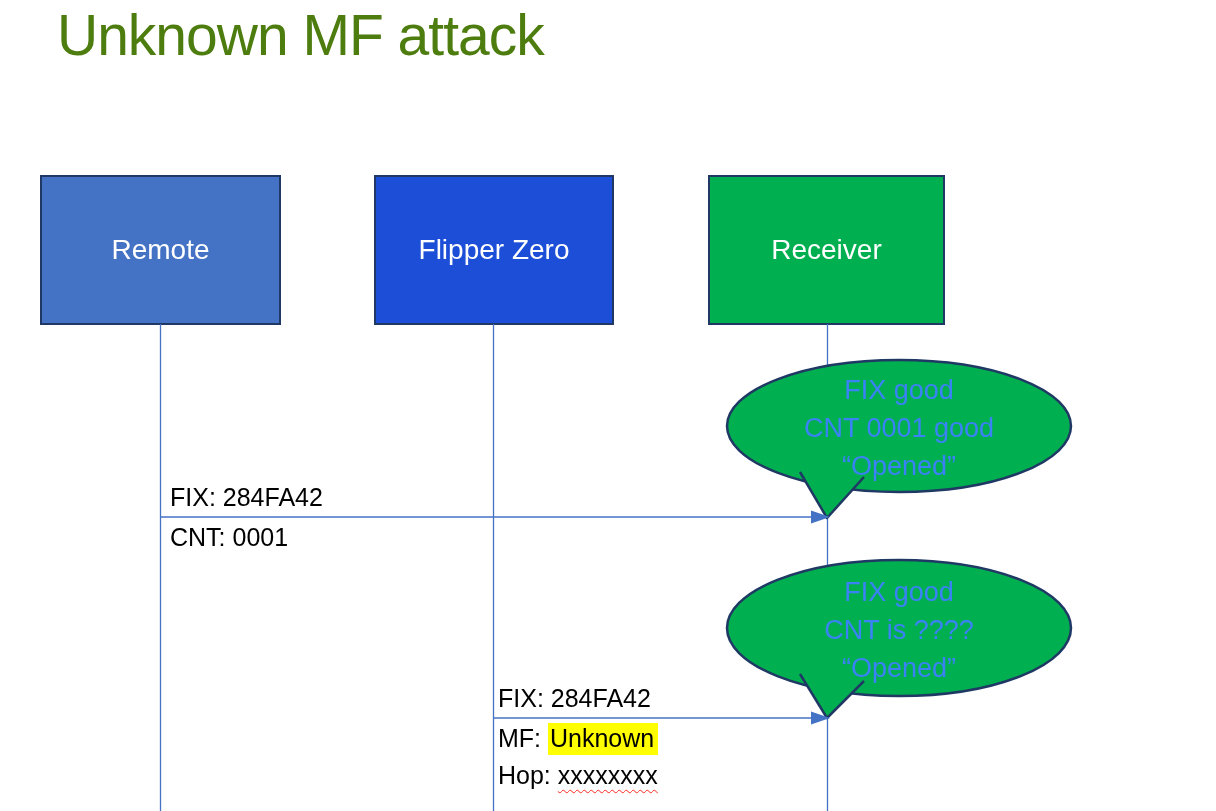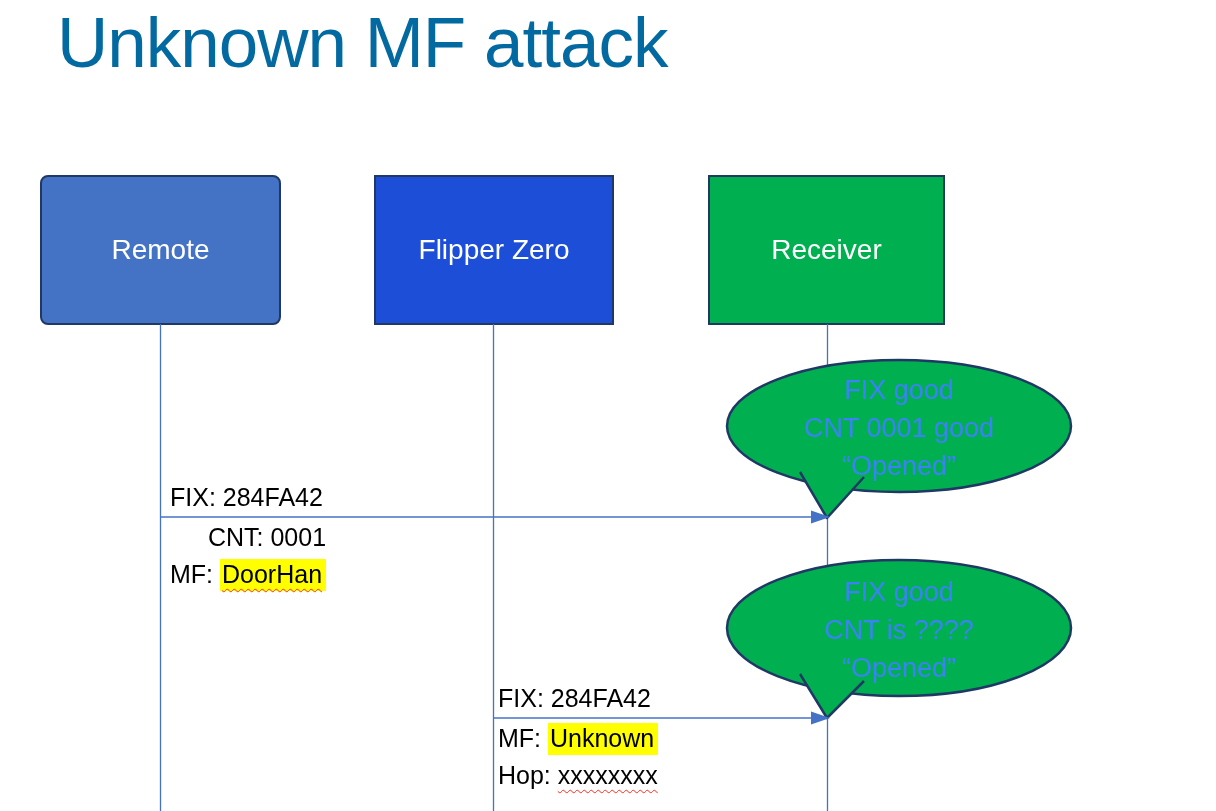--- a/index.html
+++ b/index.html
@@ -3,30 +3,30 @@
 <meta charset="utf-8">
 <style>
   html,body { margin:0; padding:0; background:#ffffff; }
   .slide {
     position:relative; width:1216px; height:811px;
     background:#ffffff; overflow:hidden;
     font-family:"Liberation Sans", sans-serif;
   }
   .slide-title {
     position:absolute; left:57px; top:2px;
-    font-size:71px; font-weight:300; letter-spacing:-1px;
-    color:#0369a1; white-space:nowrap;
+    font-size:57px; font-weight:300; letter-spacing:-1px;
+    color:#4d7c0f; white-space:nowrap;
   }
   .actor {
     position:absolute; top:175px; height:150px;
     border:2.5px solid #1F3864; box-sizing:border-box;
     display:flex; align-items:center; justify-content:center;
     color:#ffffff; font-size:28px; white-space:nowrap;
   }
-  .actor-remote   { left:40px;  width:241px; background:#4472C4;border-radius:8px; }
+  .actor-remote   { left:40px;  width:241px; background:#4472C4; }
   .actor-flipper  { left:374px; width:240px; background:#1d4ed8; }
   .actor-receiver { left:708px; width:237px; background:#00B050; }
   svg.overlay { position:absolute; left:0; top:0; width:1216px; height:811px; }
   .msg {
     position:absolute; font-size:25px; line-height:37px;
     color:#000000; white-space:nowrap;
   }
   .hl { background:#FFFF00; padding:1px 4px 3px 2px; }
   .sp {
     text-decoration-line:underline;
@@ -84,21 +84,20 @@
       <line x1="494" y1="718" x2="813" y2="718" stroke="#4472C4" stroke-width="1.7"></line>
       <polygon points="830,718 811,711.5 811,724.5" fill="#4472C4"></polygon>
     </g>
   </svg>
 
   <div class="msg" style="left:170px; top:479px;">
     <span>FIX: 284FA42</span>
   </div>
   <div class="msg" style="left:170px; top:519px;text-align:right;">
     <div>CNT: 0001</div>
-    <div><span>MF: </span><span class="hl sp">DoorHan</span></div>
   </div>
 
   <div class="msg" style="left:498px; top:680px;">
     <span>FIX: 284FA42</span>
   </div>
   <div class="msg" style="left:498px; top:720px;">
     <div><span>MF: </span><span class="hl">Unknown</span></div>
     <div><span>Hop: </span><span class="sp">xxxxxxxx</span></div>
   </div>
 

